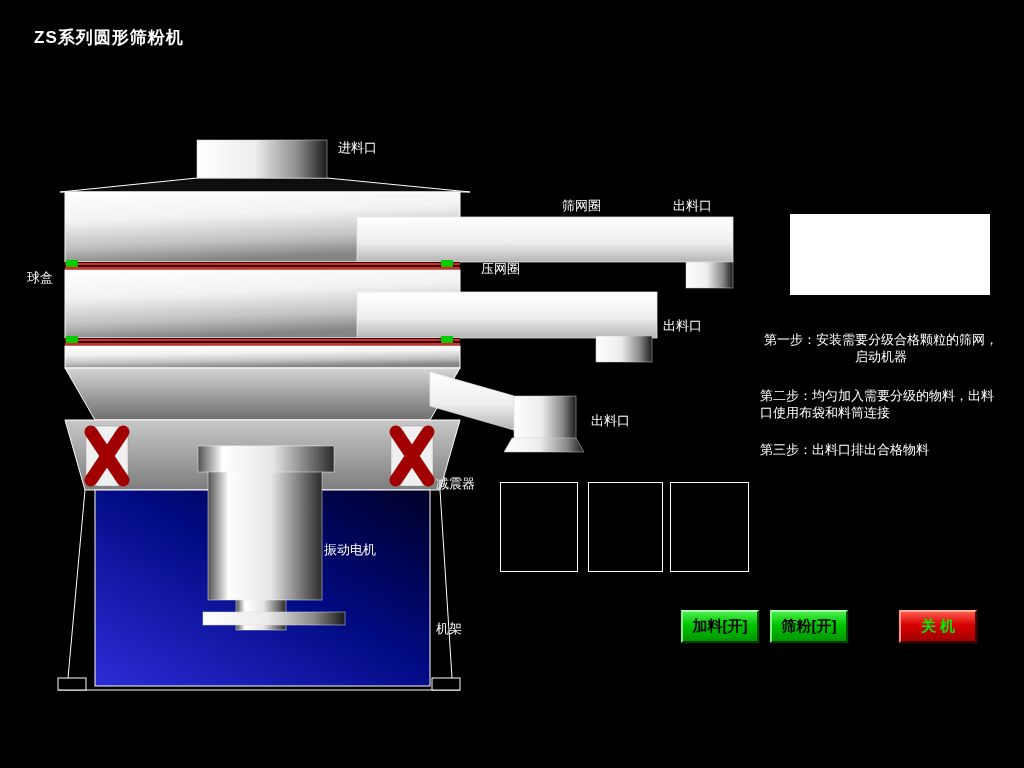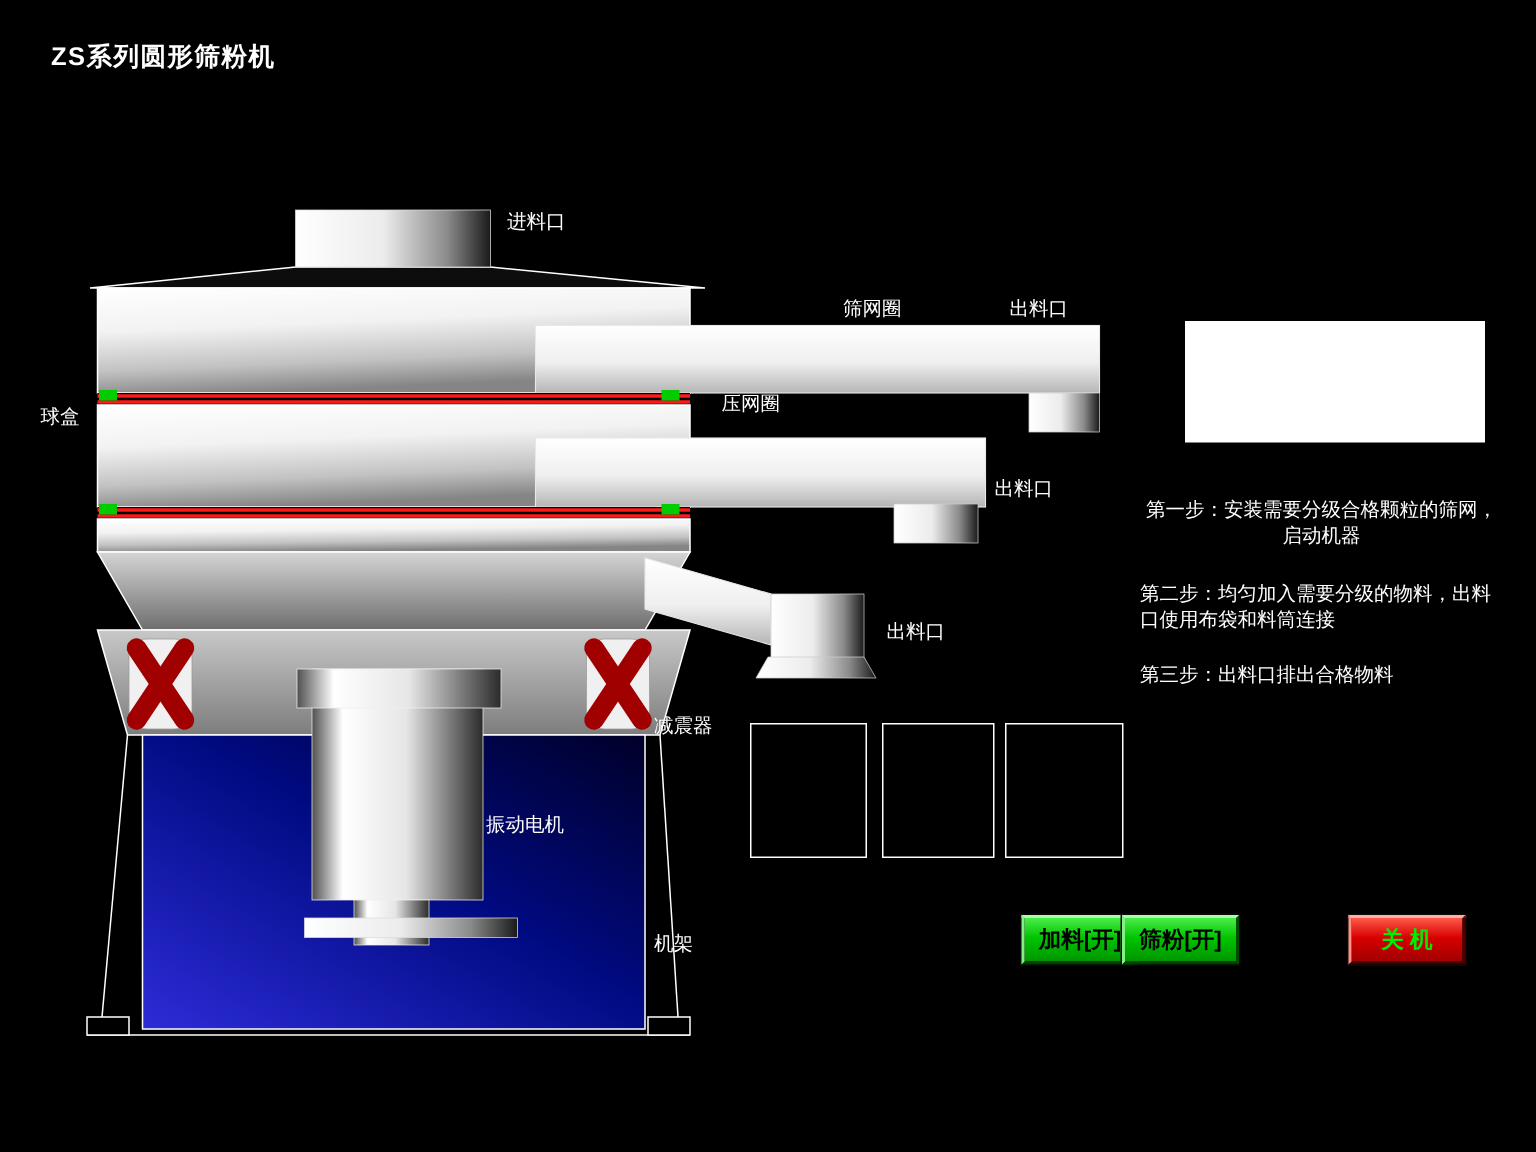--- a/index.html
+++ b/index.html
@@ -24,21 +24,21 @@
   .obox2{left:588px;width:73px;}
   .obox3{left:670px;width:77px;}
   .btn{position:absolute;top:610px;width:78px;height:33px;font-size:15px;font-weight:bold;
        font-family:"Liberation Sans",sans-serif;cursor:pointer;z-index:3;
        box-shadow:0 0 0 1px #0a0a0a;padding:0;}
   .btn.green{background:linear-gradient(180deg,#4aee4a 0%,#00c400 45%,#009600 100%);
        border:2px solid;border-color:#aaffaa #004d00 #003d00 #86ee86;color:#000;}
   .btn.red{background:linear-gradient(180deg,#ff5a4a 0%,#d80000 45%,#a00000 100%);
        border:2px solid;border-color:#ffb0a0 #4d0000 #3d0000 #ff9282;color:#00ee00;}
   .btn-feed{left:681px;}
-  .btn-sieve{left:748px;}
+  .btn-sieve{left:770px;}
   .btn-off{left:899px;}
 </style>
 </head>
 <body>
 
 <div id="screen">
 
   <div class="title">ZS系列圆形筛粉机</div>
 
   <svg id="machine" width="1024" height="768" viewBox="0 0 1024 768">

